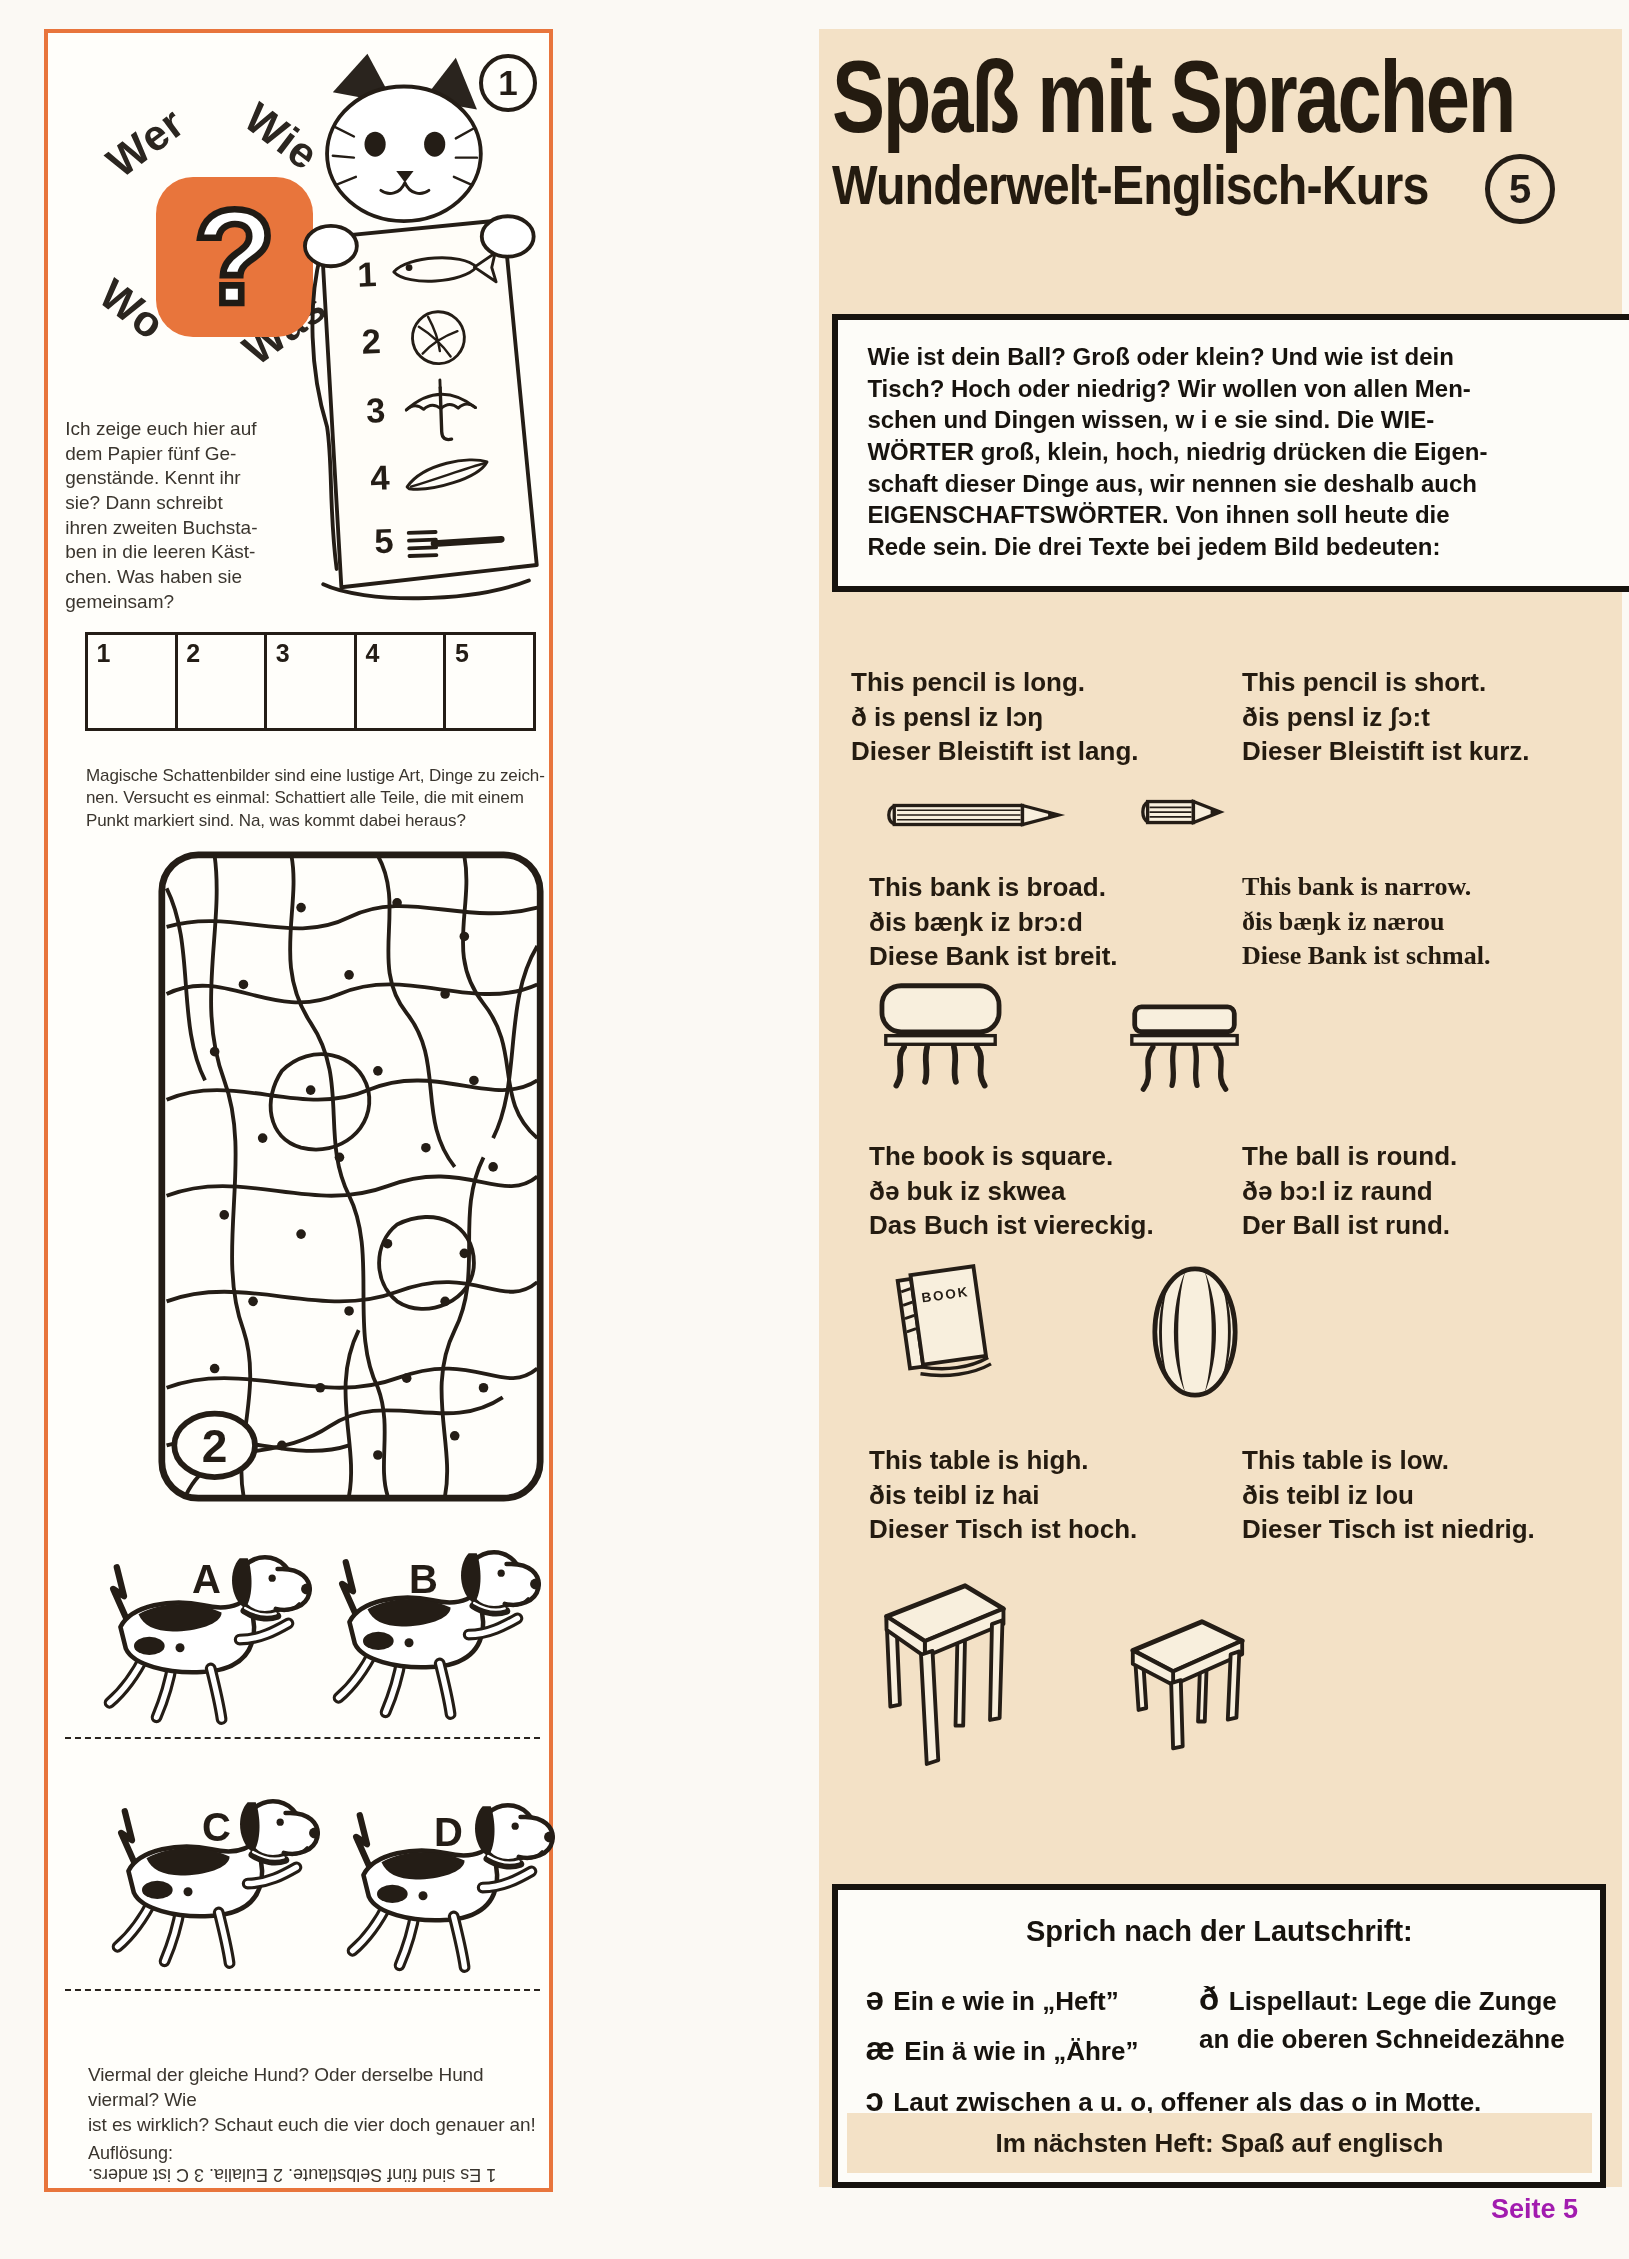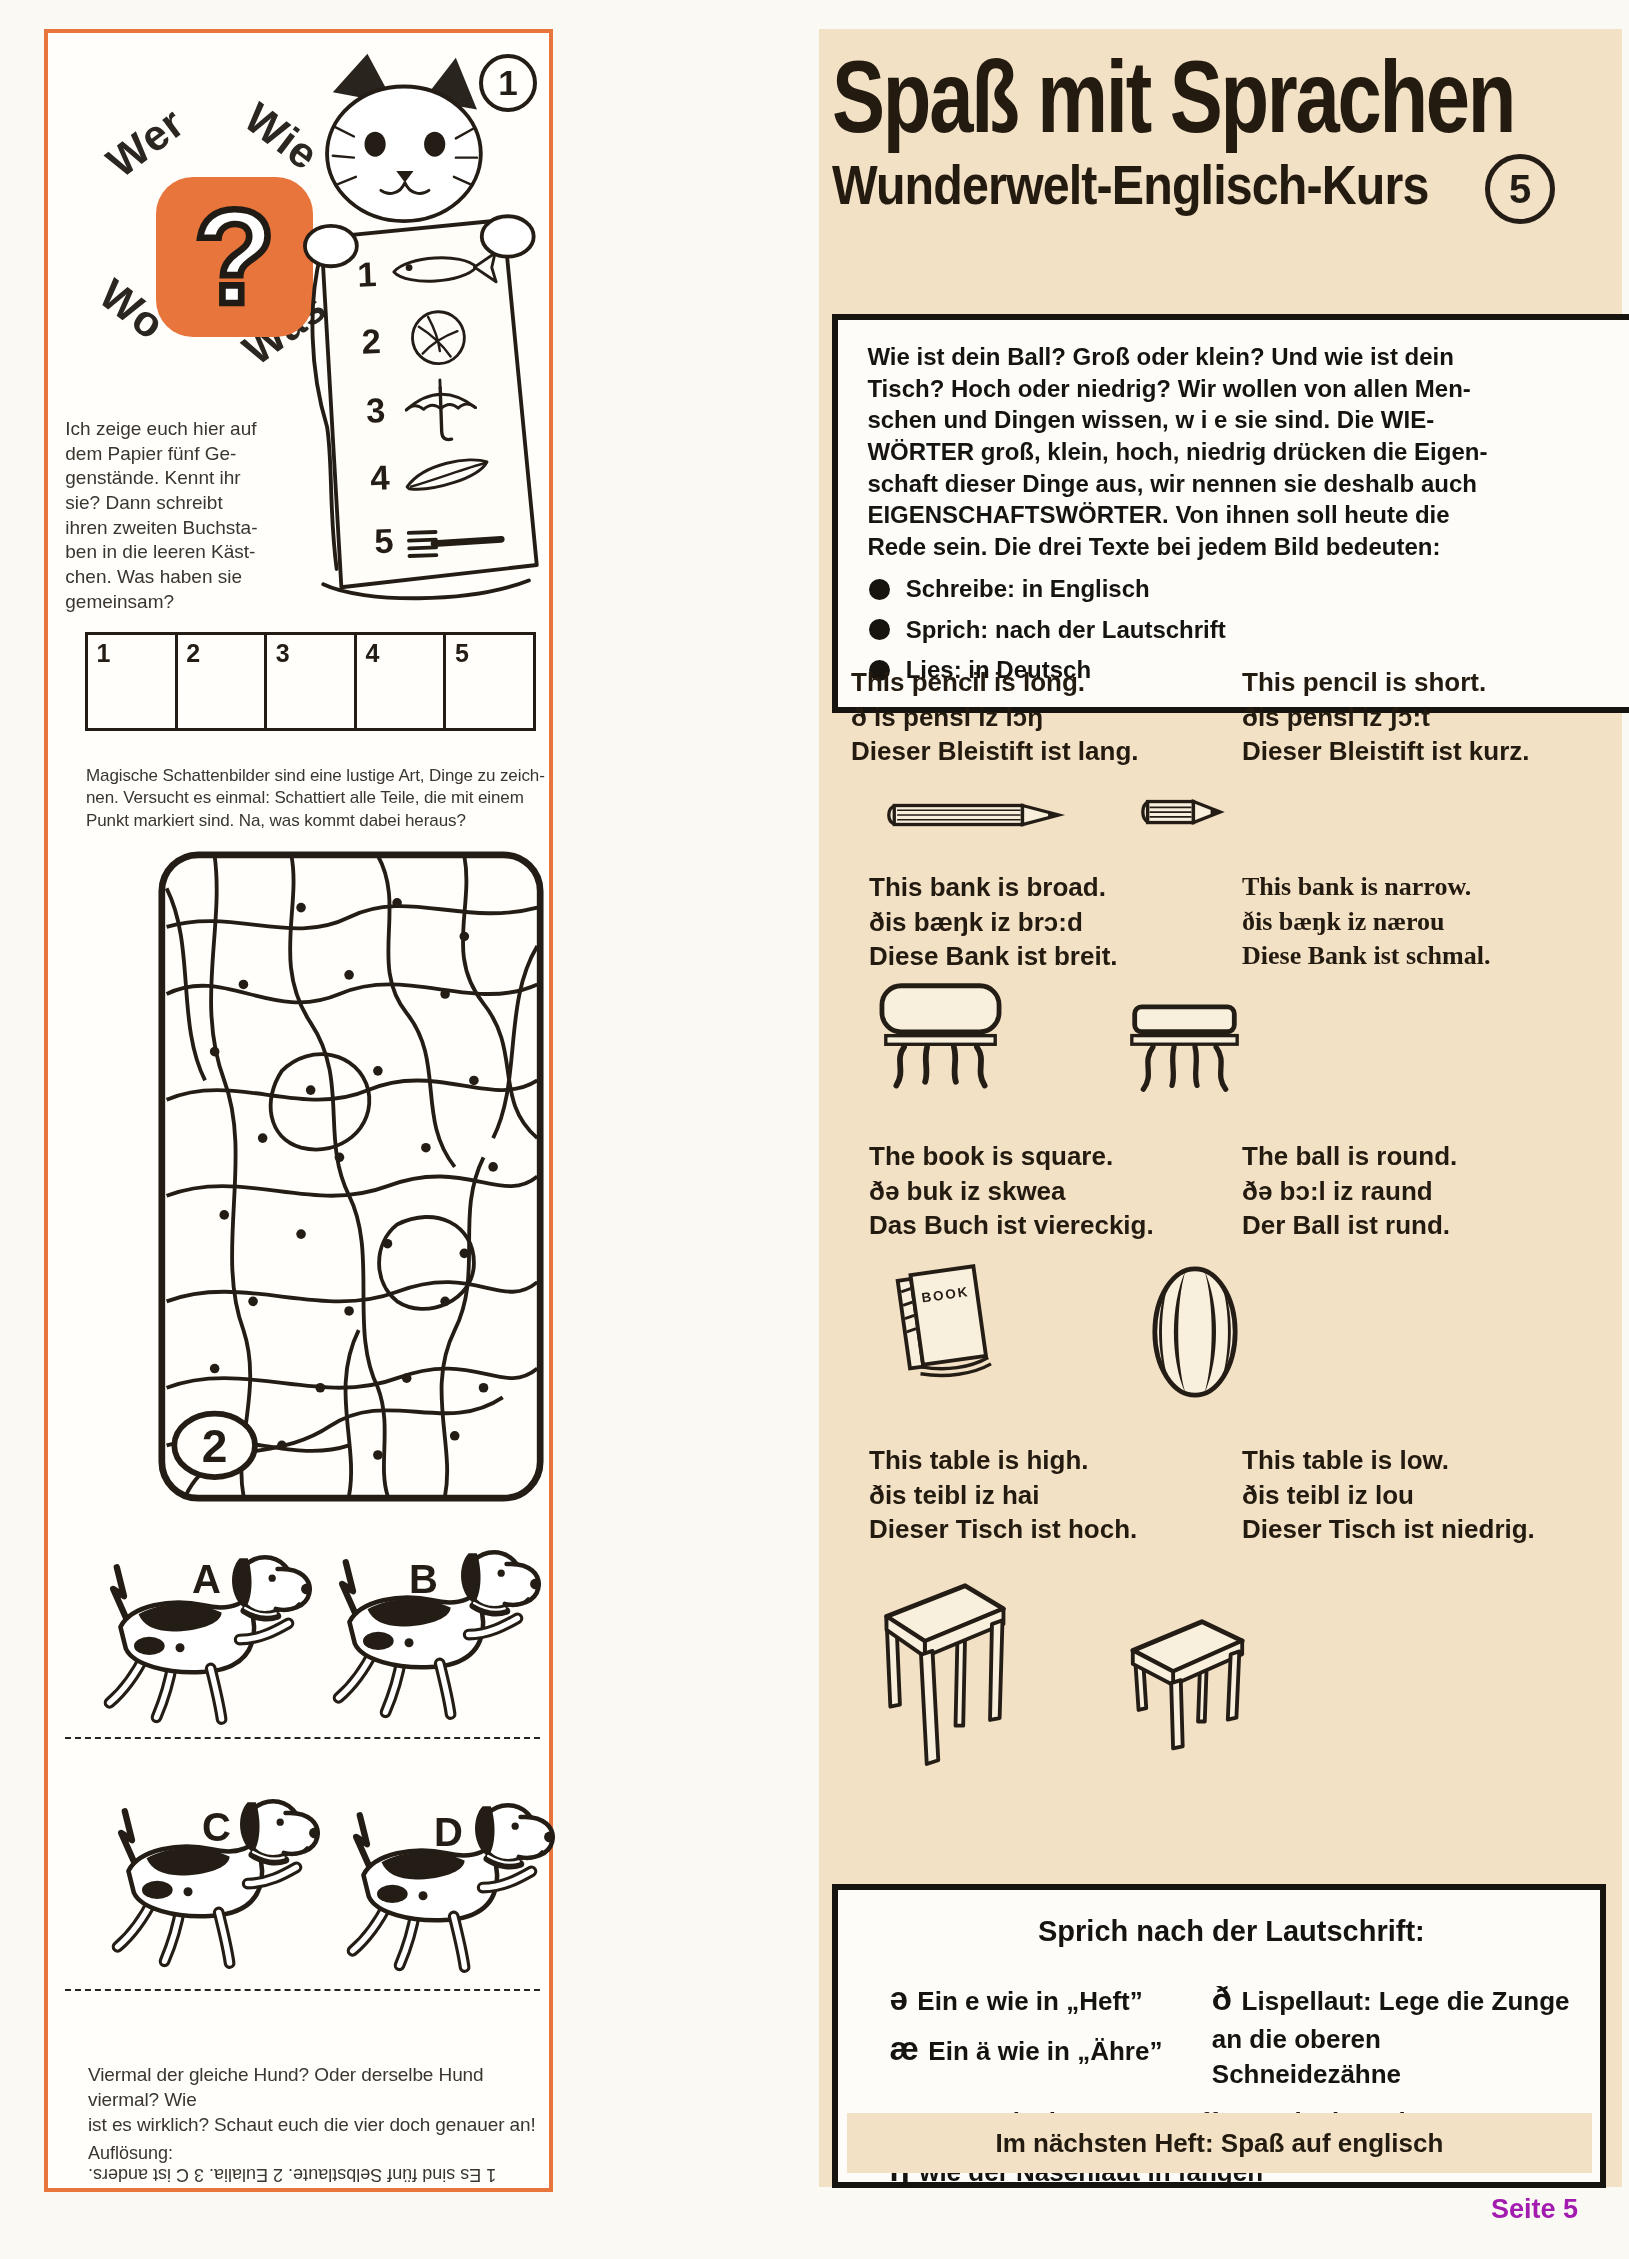--- a/index.html
+++ b/index.html
@@ -34,21 +34,21 @@
              transform:scaleX(0.78);transform-origin:left top;white-space:nowrap;line-height:1;}
   .sub-title{font-size:55px;font-weight:700;color:#241b10;letter-spacing:-1px;
              transform:scaleX(0.88);transform-origin:left top;white-space:nowrap;line-height:1;}
   .intro-box{border:6.7px solid #17130e;background:#fdfcf8;box-sizing:border-box;
              padding:21px 25px 23px 29px;}
   .intro-body{font-size:24px;font-weight:700;line-height:1.32;color:#17130e;white-space:pre-line;}
   .bullet-row{display:flex;align-items:center;margin-top:12.5px;}
   .bullet-dot{width:21px;height:21px;border-radius:50%;background:#17130e;margin:0 15.4px 0 1.9px;flex:none;}
   .bullet-label{font-size:24px;font-weight:700;color:#17130e;}
   .lesson div{font-size:26px;font-weight:700;color:#241b10;line-height:1.33;}
-  .guide-box{border:6.7px solid #17130e;background:#fdfcf8;box-sizing:border-box;padding-left:24px;}
+  .guide-box{border:6.7px solid #17130e;background:#fdfcf8;box-sizing:border-box;}
   .guide-title{text-align:center;font-size:29px;font-weight:700;color:#17130e;margin-top:25px;}
   .guide-area{margin:29px 25px 0 27px;}
   .guide-sym{font-size:33px;font-weight:700;margin-right:9.6px;}
   .guide-txt{font-size:26px;font-weight:700;color:#17130e;line-height:1.35;}
   .guide-row{display:flex;}
   .banner{position:absolute;left:8.6px;right:8.6px;bottom:8.6px;height:60px;background:#f3e1c6;
           display:flex;align-items:center;justify-content:center;}
   .banner span{font-size:26px;font-weight:700;color:#241b10;}
   .page-number{font-size:27px;font-weight:700;color:#a21caf;}
 </style>
@@ -273,34 +273,20 @@
     <div class="abs badge" style="left:666px;top:125px;width:60px;height:60px;font-size:40px;background:transparent;border-width:5.8px;">5</div>
 
     <div class="abs intro-box" style="left:13.4px;top:285px;width:814px;">
       <div class="intro-body">Wie ist dein Ball? Groß oder klein? Und wie ist dein
 Tisch? Hoch oder niedrig? Wir wollen von allen Men-
 schen und Dingen wissen, w i e sie sind. Die WIE-
 WÖRTER groß, klein, hoch, niedrig drücken die Eigen-
 schaft dieser Dinge aus, wir nennen sie deshalb auch
 EIGENSCHAFTSWÖRTER. Von ihnen soll heute die
 Rede sein. Die drei Texte bei jedem Bild bedeuten:</div>
-      <div style="margin-top:9.6px;">
-        <div class="bullet-row">
-          <span class="bullet-dot"></span>
-          <span class="bullet-label">Schreibe: in Englisch</span>
-        </div>
-        <div class="bullet-row">
-          <span class="bullet-dot"></span>
-          <span class="bullet-label">Sprich: nach der Lautschrift</span>
-        </div>
-        <div class="bullet-row">
-          <span class="bullet-dot"></span>
-          <span class="bullet-label">Lies: in Deutsch</span>
-        </div>
-      </div>
     </div>
 
     <div class="abs lesson" style="left:32px;top:636px;">
       <div>This pencil is long.</div>
       <div>ð is pensl iz lɔŋ</div>
       <div>Dieser Bleistift ist lang.</div>
     </div>
     <div class="abs lesson" style="left:423px;top:636px;">
       <div>This pencil is short.</div>
       <div>ðis pensl iz ʃɔ:t</div>

